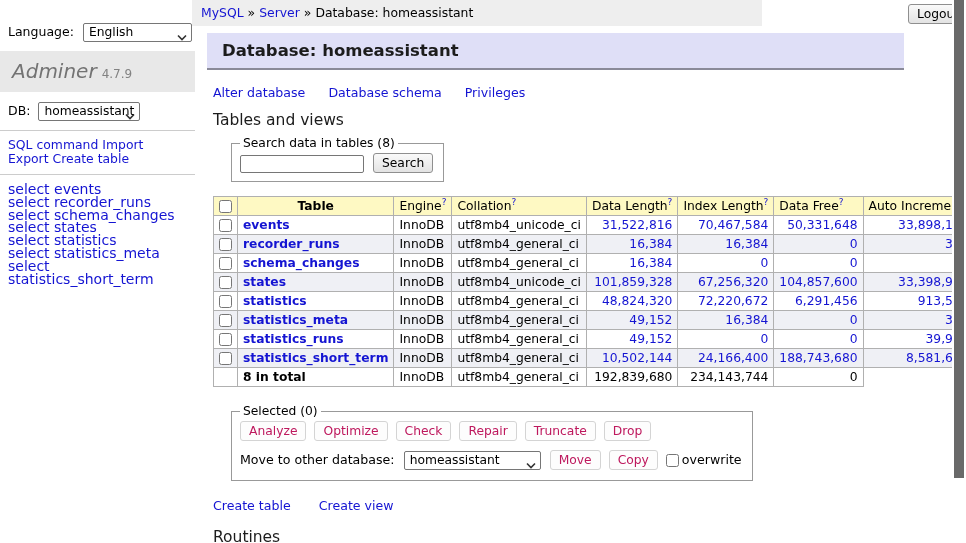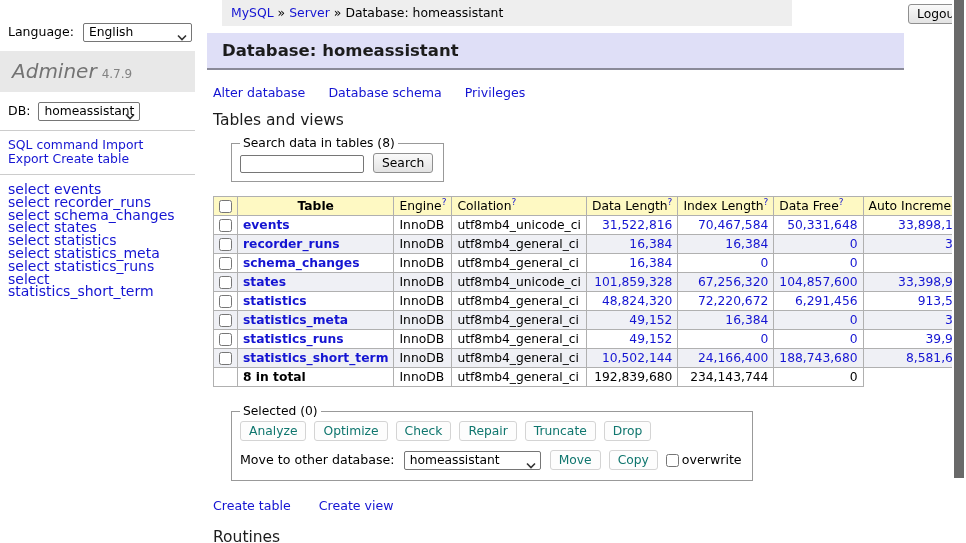--- a/index.html
+++ b/index.html
@@ -20,27 +20,27 @@
   #brand .name { font-style:italic; font-size:20px; color:#737373; }
   #brand .ver { font-size:12px; color:#828282; margin-left:5px; }
   .db-row { padding:10px 0 9px 8px; }
   #sidebar hr { border:none; border-top:1px solid #ccc; margin:0; }
   .side-links { padding:7px 0 9px 8px; font-size:12.4px; line-height:13.5px; }
   .side-links a { margin-right:4px; }
   .table-list { padding:8px 0 8px 8px; font-size:14px; line-height:12.8px; }
   .table-list a { display:block; }
 
   
-  #breadcrumb { position:absolute; left:222px; top:0; width:561px; height:26px;
+  #breadcrumb { position:absolute; left:192px; top:0; width:561px; height:26px;
     background:#eee; line-height:26px; padding-left:9px; font-size:12.4px; }
   #breadcrumb .sep { color:#000; margin:0 4px; }
   #logout-btn { position:absolute; left:908px; top:4px; }
   button { font-family:inherit; font-size:12.3px; color:#000; background:linear-gradient(#fafafa,#e3e3e3);
     border:1px solid #8f8f8f; border-radius:3px; padding:2px 8px; cursor:pointer; }
-  button:disabled, button.disabled { color:#0f766e; border-color:#d4d4d4;
+  button:disabled, button.disabled { color:#be185d; border-color:#d4d4d4;
     background:#fdfdfd; cursor:default; }
 
   
   #title-bar { position:absolute; left:207px; top:33px; width:682px; height:35px;
     background:#dfdff7; border-bottom:2px solid #8a8a99; line-height:35px;
     padding-left:15px; font-size:16.5px; color:#1c1c1c; }
 
   
   #content { position:absolute; left:207px; top:70px; width:730px; padding-left:6px; }
   .actions { margin-top:15px; font-size:12.6px; }
@@ -119,21 +119,20 @@
     <a>Export</a><a>Create table</a>
   </div>
   <hr>
   <div class="table-list">
     <a>select events</a>
     <a>select recorder_runs</a>
     <a>select schema_changes</a>
     <a>select states</a>
     <a>select statistics</a>
     <a>select statistics_meta</a>
-    <a>select statistics_runs</a>
     <a>select statistics_short_term</a>
   </div>
 </div>
 
 <div id="breadcrumb">
   <a>MySQL</a><span class="sep">»</span><a>Server</a><span class="sep">»</span><span>Database: homeassistant</span>
 </div>
 <button id="logout-btn">Logout</button>
 
 <h2 id="title-bar">Database: homeassistant</h2>

